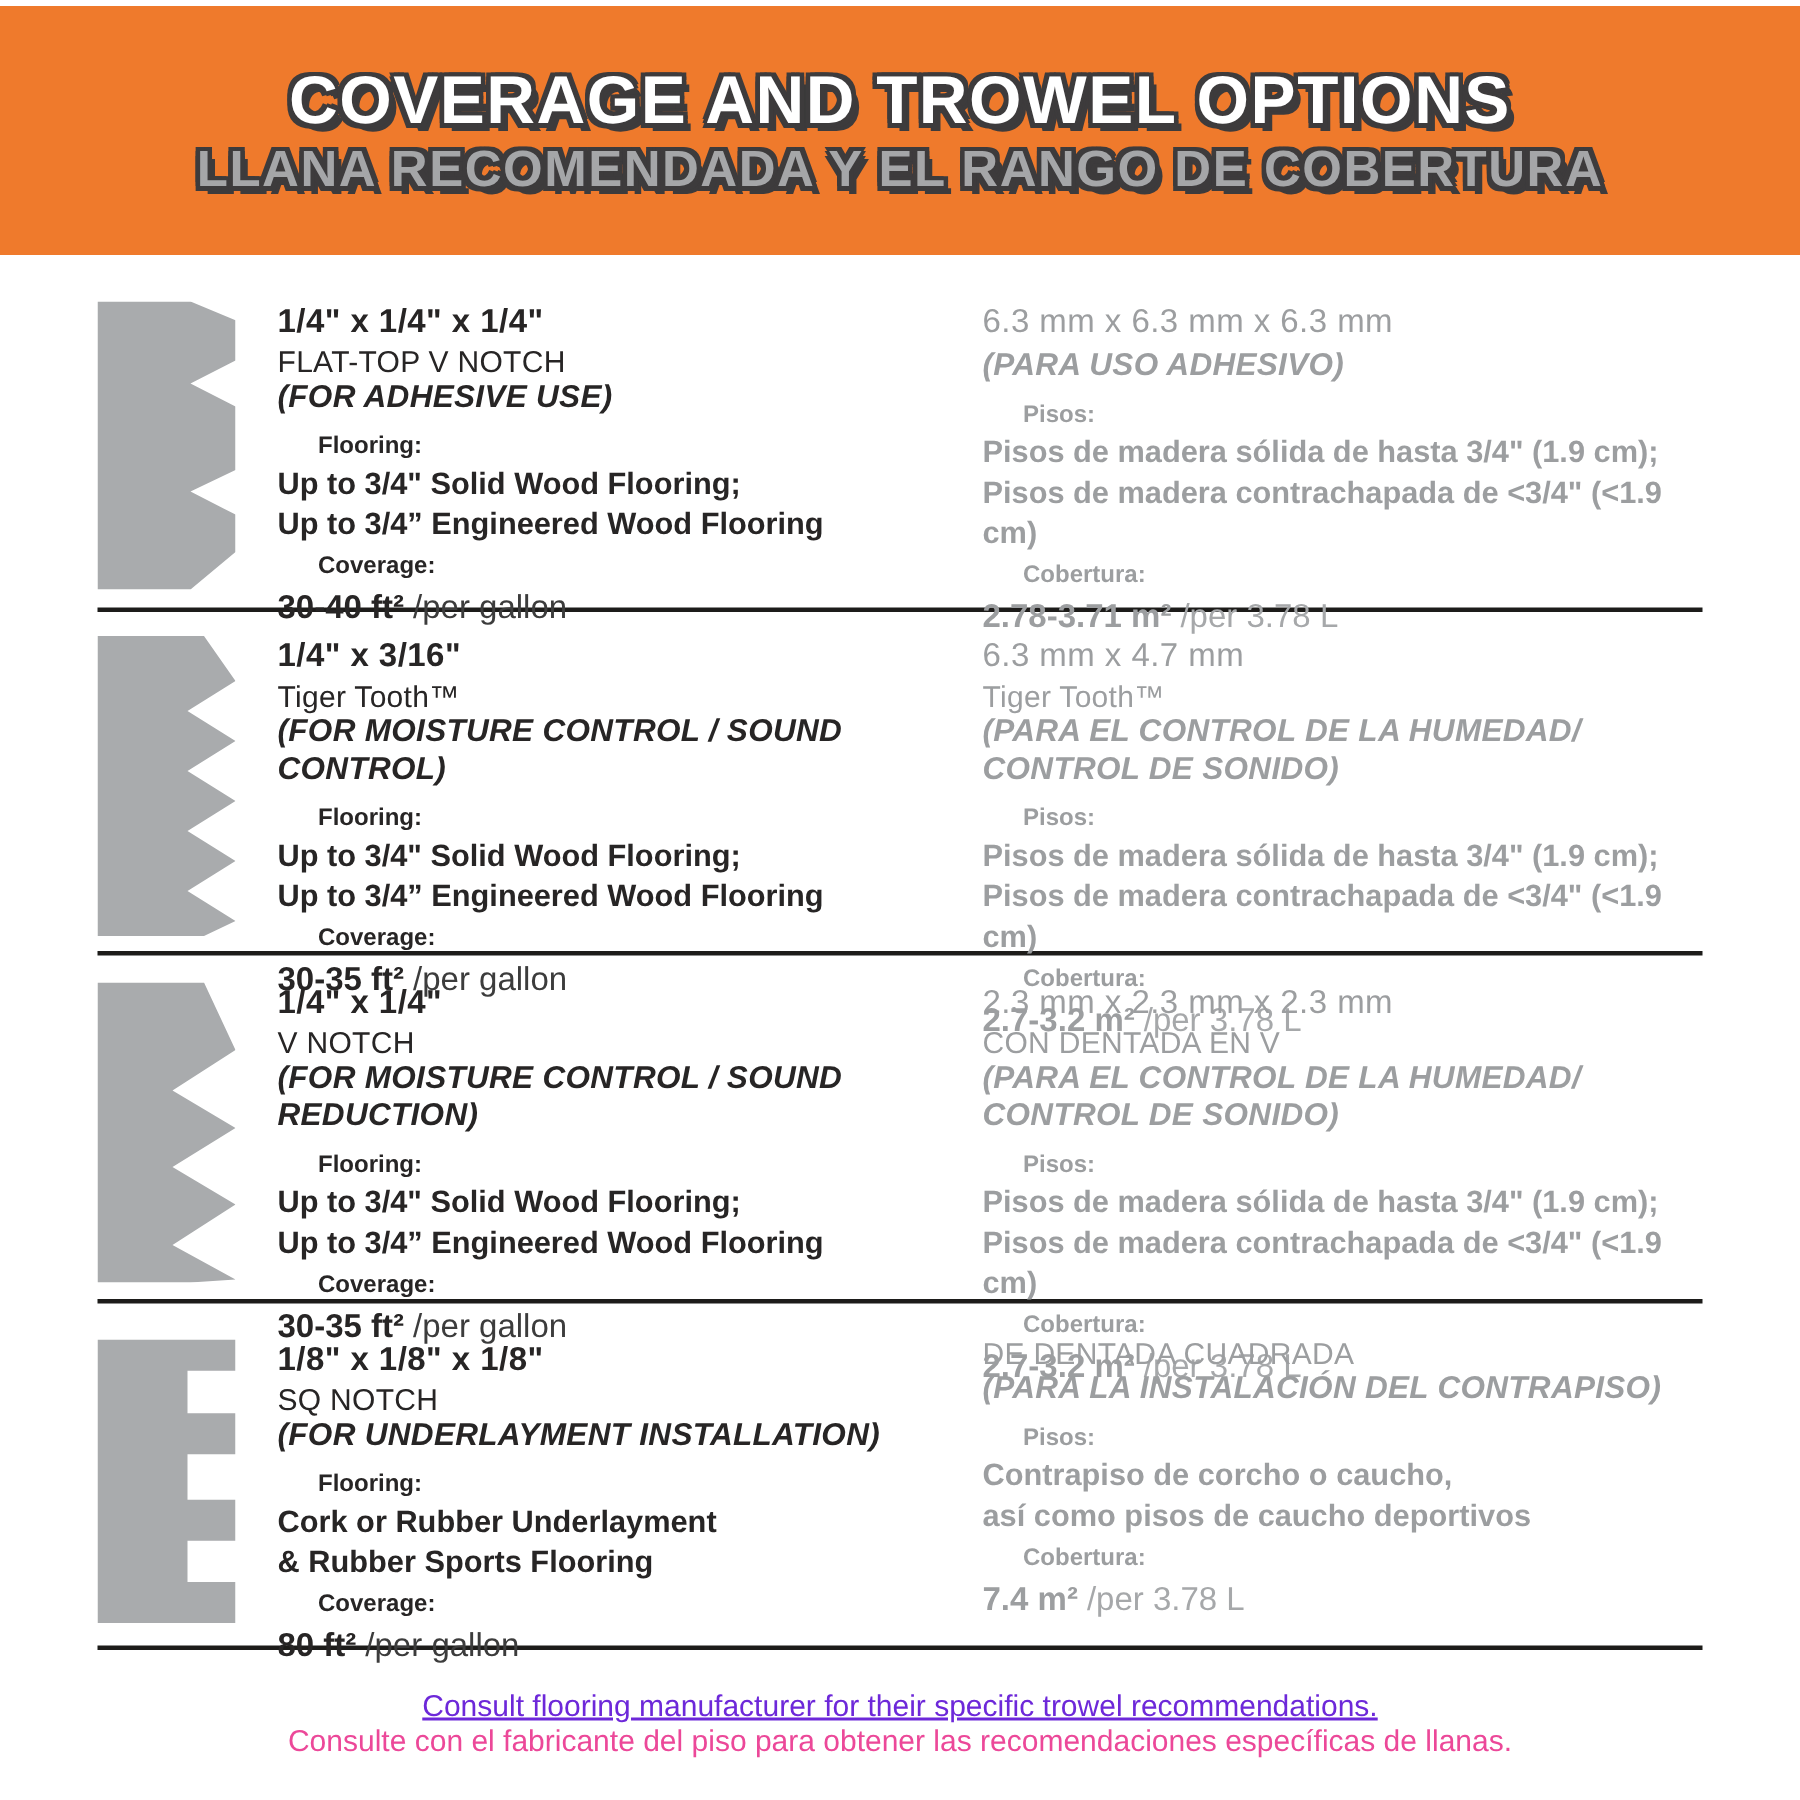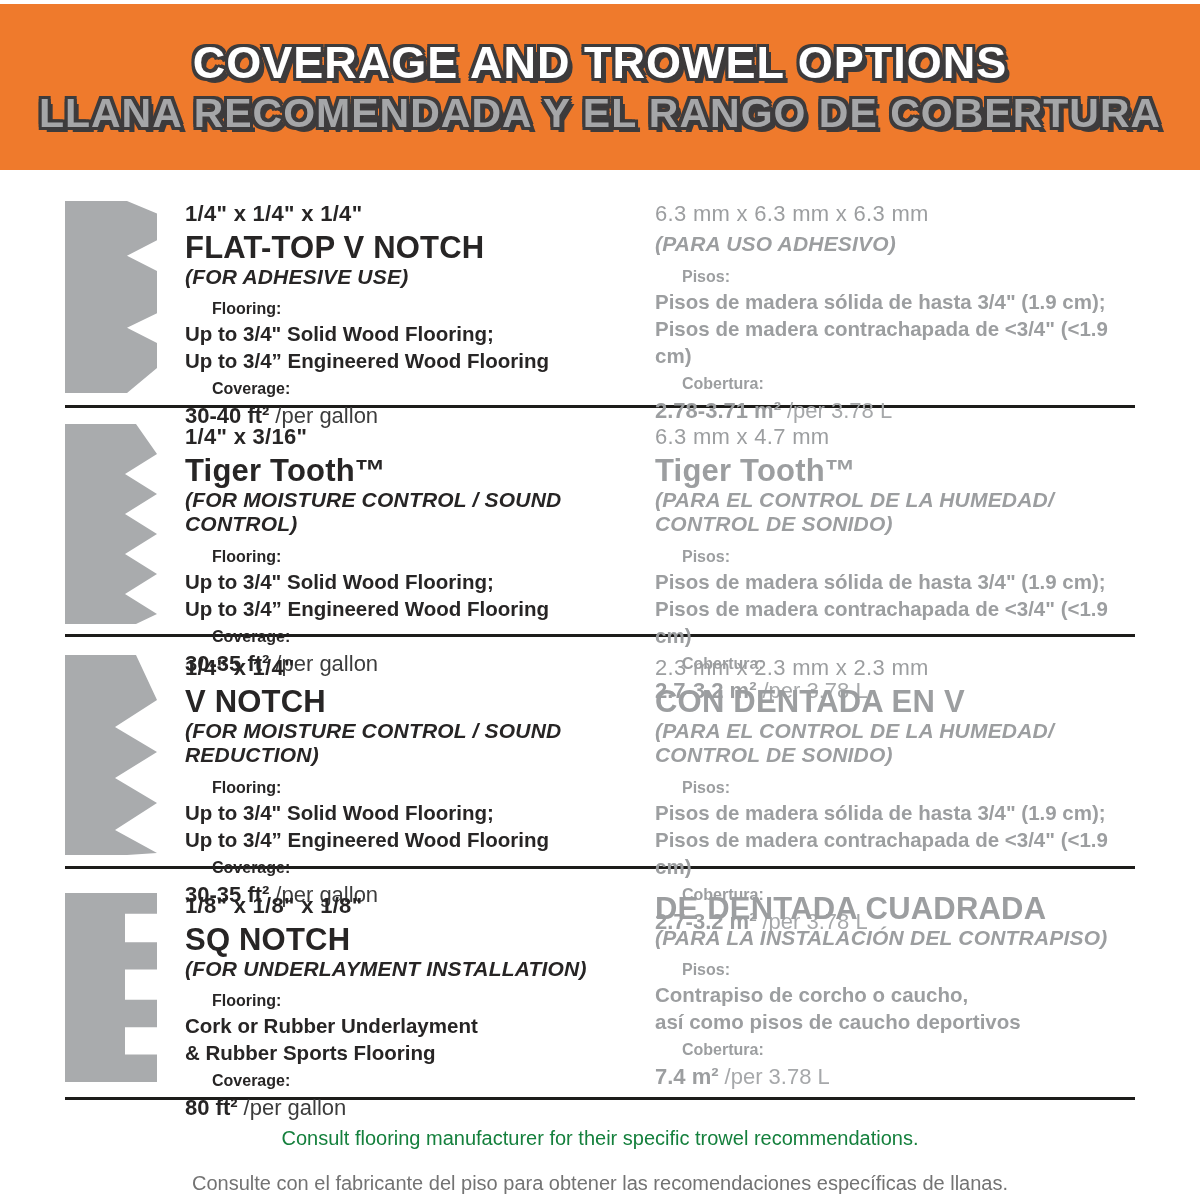--- a/index.html
+++ b/index.html
@@ -28,21 +28,21 @@
     font-size:45px;
     color:#ffffff;
     text-shadow:
       -3px -3px 0 #3d3b3c, 3px -3px 0 #3d3b3c,
       -3px  3px 0 #3d3b3c, 3px  3px 0 #3d3b3c,
       -3px  0   0 #3d3b3c, 3px  0   0 #3d3b3c,
        0   -3px 0 #3d3b3c, 0    3px 0 #3d3b3c,
        5px  5px 0 #3d3b3c;
   }
   .banner-line.es{
-    font-size:41px;
+    font-size:34px;
     color:#a5a6a8;
     text-shadow:
       -3px -3px 0 #3d3b3c, 3px -3px 0 #3d3b3c,
       -3px  3px 0 #3d3b3c, 3px  3px 0 #3d3b3c,
       -3px  0   0 #3d3b3c, 3px  0   0 #3d3b3c,
        0   -3px 0 #3d3b3c, 0    3px 0 #3d3b3c,
        5px  5px 0 #3d3b3c;
   }
   
   .rows{margin-top:15px;}
@@ -64,33 +64,33 @@
   .r1 .ticon{height:192px;}
   .r2 .ticon{height:200px;}
   .r3 .ticon{height:200px;}
   .r4 .ticon{height:189px;}
   .col{flex:none;}
   .col.en{margin-left:28px;width:430px;color:#272525;}
   .col.es{margin-left:40px;width:478px;color:#9C9EA0;}
   
   .size{font-size:22px;font-weight:700;margin-bottom:5px;letter-spacing:0.3px;}
   .es .size{font-weight:500;}
-  .tname{font-size:31px;font-weight:700;letter-spacing:0.2px;line-height:1.05;}
+  .tname{font-size:20px;font-weight:400;letter-spacing:0.2px;line-height:1.05;}
   .use{font-size:21px;font-weight:700;font-style:italic;line-height:1.18;margin-bottom:11px;letter-spacing:0.2px;}
   .lbl{font-size:16px;font-weight:700;margin-top:6px;margin-bottom:2px;margin-left:27px;}
   .bline{font-size:20.5px;font-weight:700;line-height:1.32;}
   .es .bline{font-weight:600;}
   .cov{margin-top:5px;white-space:nowrap;}
   .cov-val{font-size:22px;font-weight:700;}
   .cov-unit{font-size:22px;font-weight:400;color:#3c3c3c;margin-left:6px;}
   .es .cov-unit{color:#a6a8aa;}
   
   .footer{margin-top:27px;text-align:center;}
-  .footer-en{font-size:20px;font-weight:500;color:#15803d;margin-bottom:22px;}
-  .footer-es{font-size:20px;font-weight:400;color:#737373;}
+  .footer-en{font-size:20px;font-weight:500;color:#6d28d9;margin-bottom:0;text-decoration:underline;}
+  .footer-es{font-size:20px;font-weight:400;color:#ec4899;}
 </style>
 </head>
 <body>
 
 <div class="page">
 
   <header class="banner">
     <div class="banner-line en">COVERAGE AND TROWEL OPTIONS</div>
     <div class="banner-line es">LLANA RECOMENDADA Y EL RANGO DE COBERTURA</div>
   </header>

